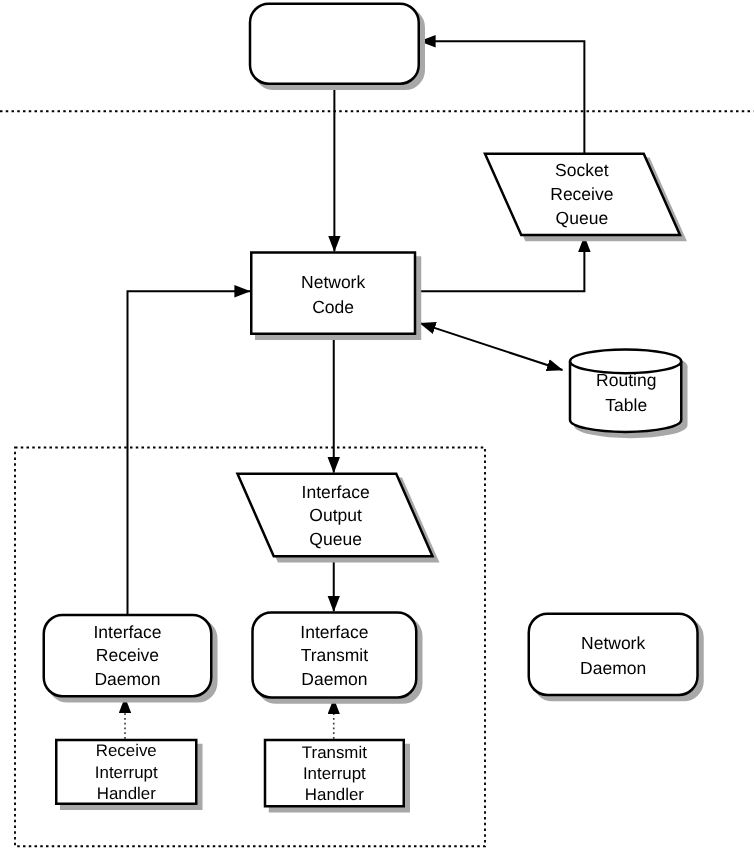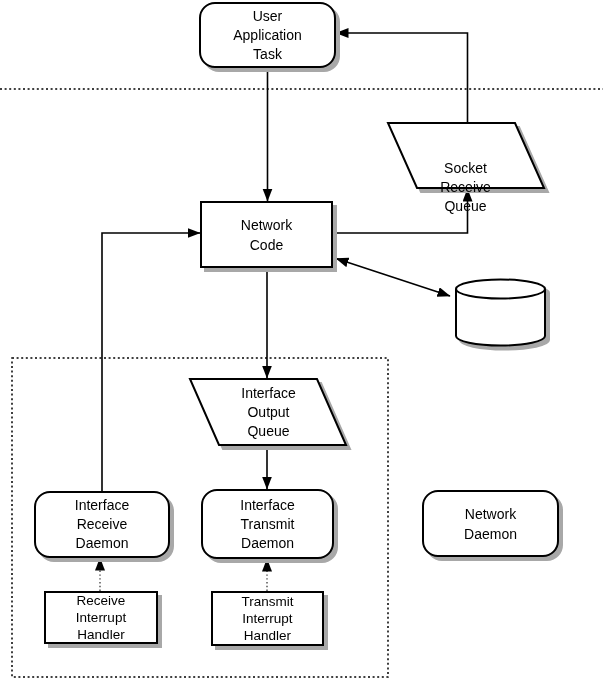--- a/index.html
+++ b/index.html
@@ -107,31 +107,30 @@
       <rect class="shadow" x="49" y="596" width="112" height="51"></rect>
       <rect class="shape" x="45" y="592" width="112" height="51"></rect>
     </g>
 
     <g>
       <rect class="shadow" x="216" y="596" width="111" height="53"></rect>
       <rect class="shape" x="212" y="592" width="111" height="53"></rect>
     </g>
   </svg>
 
-  <div class="label" style="left:200px; top:3px; width:135px; height:64px;">User
-Application
-Task</div>
 
-  <div class="label" style="left:398px; top:123px; width:135px; height:65px;margin-top:32px;">Socket
+  <div class="label" style="left:398px; top:123px; width:135px; height:65px;">Socket
 Receive
 Queue</div>
 
   <div class="label two-line" style="left:201px; top:202px; width:131px; height:65px;">Network
 Code</div>
 
+  <div class="label two-line" style="left:456px; top:286px; width:90px; height:56px;">Routing
+Table</div>
 
   <div class="label" style="left:200px; top:379px; width:137px; height:66px;">Interface
 Output
 Queue</div>
 
   <div class="label" style="left:35px; top:492px; width:134px; height:65px;">Interface
 Receive
 Daemon</div>
 
   <div class="label" style="left:202px; top:490px; width:131px; height:68px;">Interface

